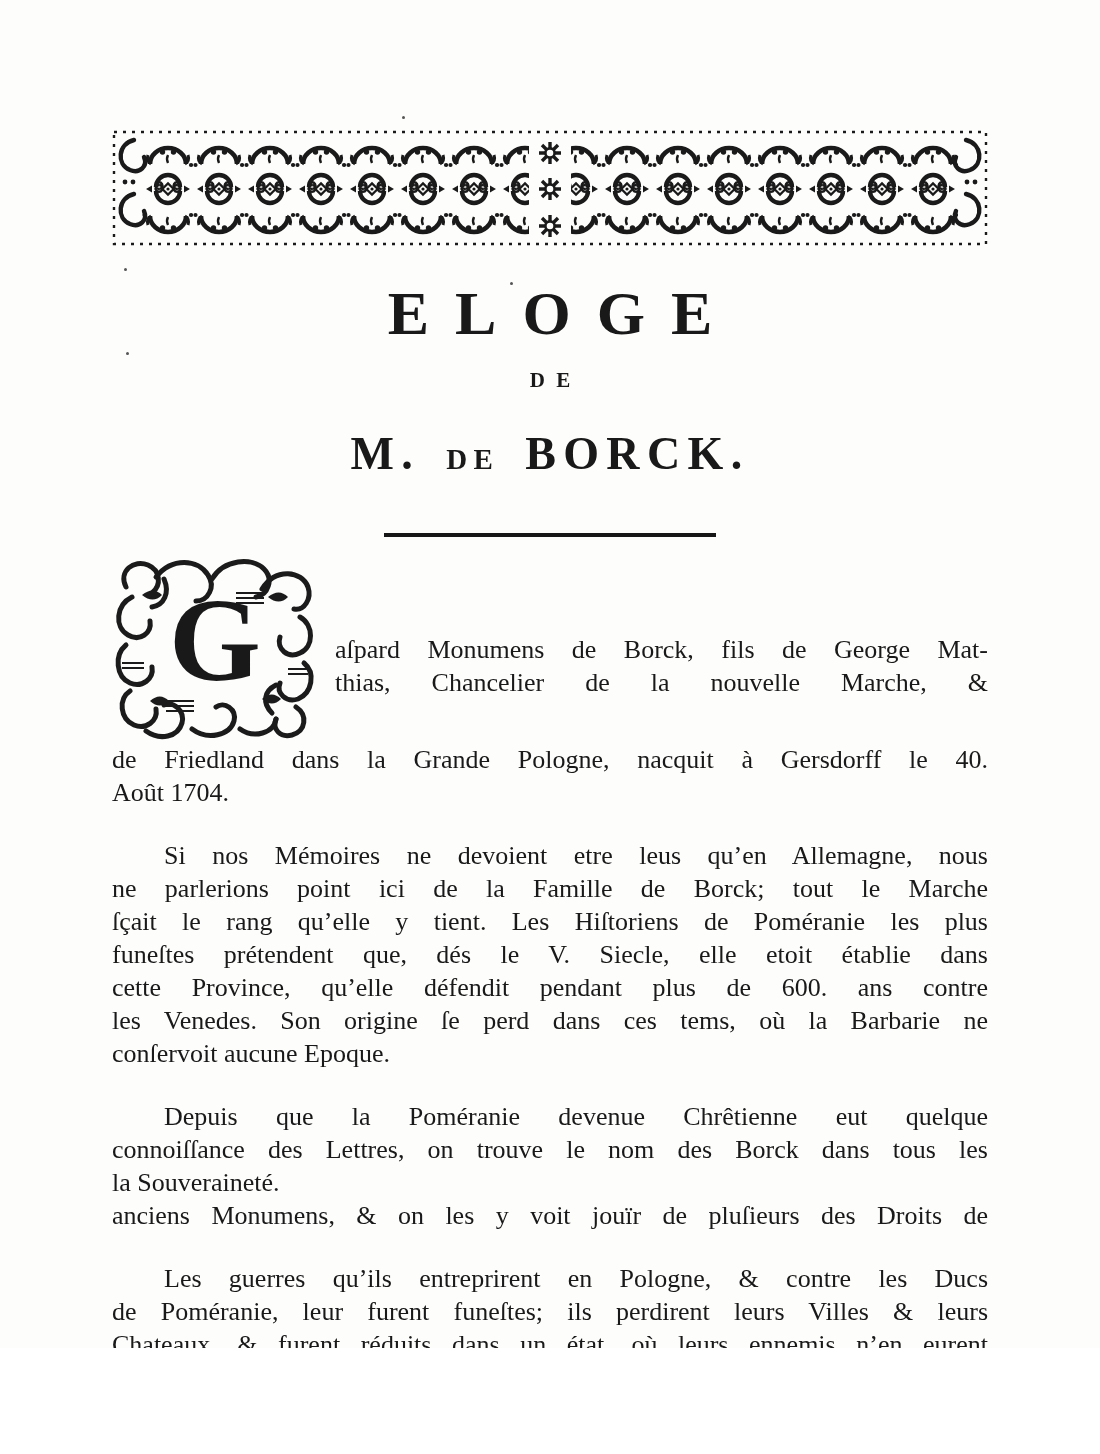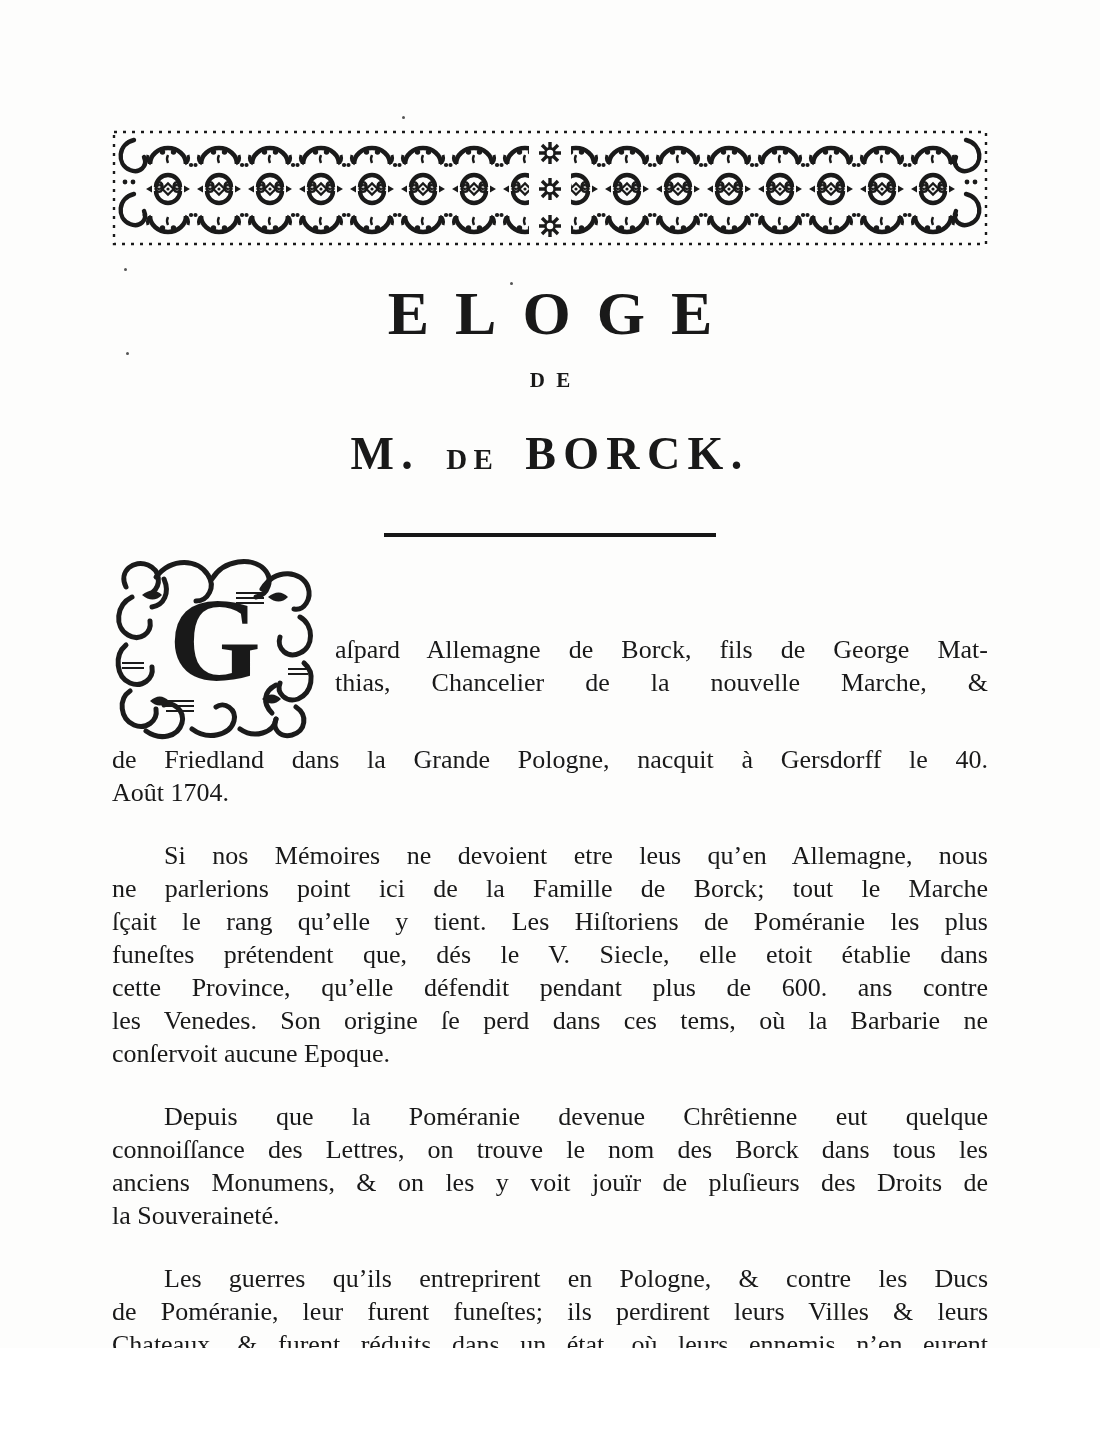--- a/index.html
+++ b/index.html
@@ -181,21 +181,21 @@
             <g stroke="#1b1b1b" stroke-width="2.2">
               <path d="M54 148 h28 M54 153 h28 M54 158 h28"></path>
               <path d="M124 40 h28 M124 45 h28 M124 50 h28"></path>
               <path d="M10 110 h22 M10 115 h22"></path>
               <path d="M176 116 h20 M176 121 h20"></path>
             </g>
           </svg>
           <span class="big-g">G</span>
         </div>
         <div class="beside">
-          <div class="line">aſpard Allemagne de Borck, fils de George Mat-</div>
+          <div class="line">aſpard Monumens de Borck, fils de George Mat-</div>
           <div class="line">thias, Chancelier de la nouvelle Marche, &amp;</div>
         </div>
       </div>
       <div>
         <div class="line">de Friedland dans la Grande Pologne, nacquit à Gersdorff le 40.</div>
         <div class="line last">Août 1704.</div>
       </div>
 
       <div class="para gap">
         <div class="line indent">Si nos Mémoires ne devoient etre leus qu’en Allemagne, nous</div>
@@ -203,22 +203,22 @@
         <div class="line">ſçait le rang qu’elle y tient.  Les Hiſtoriens de Poméranie les plus</div>
         <div class="line">funeſtes prétendent que, dés le V. Siecle, elle etoit établie dans</div>
         <div class="line">cette Province, qu’elle défendit pendant plus de 600. ans contre</div>
         <div class="line">les Venedes. Son origine ſe perd dans ces tems, où la Barbarie ne</div>
         <div class="line last">conſervoit aucune Epoque.</div>
       </div>
 
       <div class="para gap">
         <div class="line indent">Depuis que la Poméranie devenue Chrêtienne eut quelque</div>
         <div class="line">connoiſſance des Lettres, on trouve le nom des Borck dans tous les</div>
+        <div class="line last">la Souveraineté.</div>
         <div class="line">anciens Monumens, &amp; on les y voit jouïr de pluſieurs des Droits de</div>
-        <div class="line last">la Souveraineté.</div>
       </div>
 
       <div class="para gap">
         <div class="line indent">Les guerres qu’ils entreprirent en Pologne, &amp; contre les Ducs</div>
         <div class="line">de Poméranie, leur furent funeſtes; ils perdirent leurs Villes &amp; leurs</div>
         <div class="line">Chateaux, &amp; furent réduits dans un état, où leurs ennemis n’en eurent</div>
       </div>
 
       <div class="catchword-row">plus</div>
     </div>

